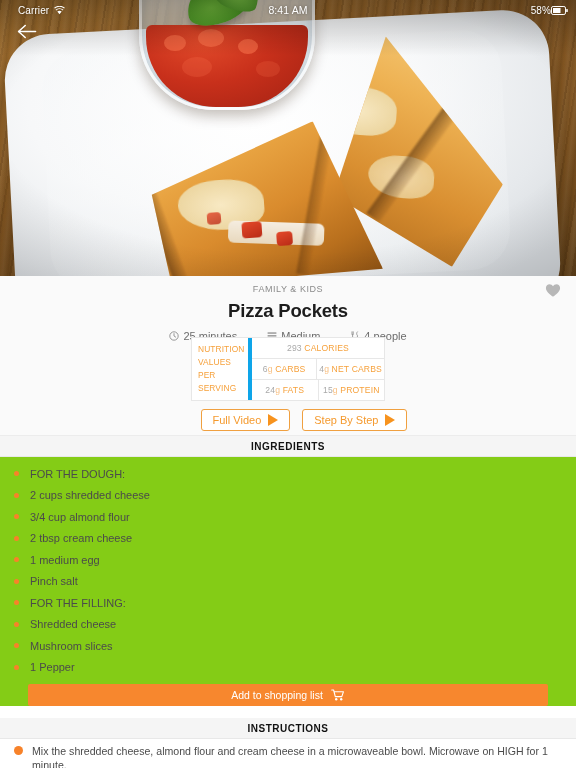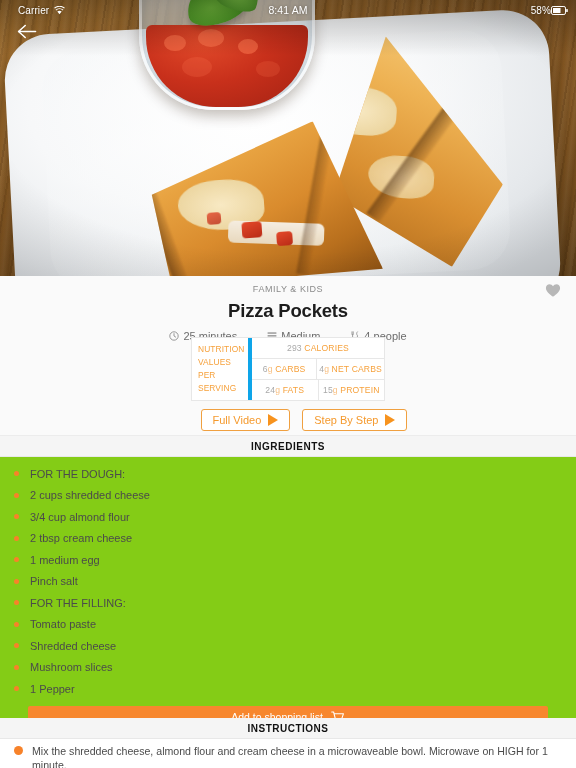--- a/index.html
+++ b/index.html
@@ -424,24 +424,20 @@
       <div class="ing-item">
         <span class="dot"></span>
         <span>Pinch salt</span>
       </div>
       <div class="ing-item">
         <span class="dot"></span>
         <span>FOR THE FILLING:</span>
       </div>
       <div class="ing-item">
         <span class="dot"></span>
-        <span>Tomato paste</span>
-      </div>
-      <div class="ing-item">
-        <span class="dot"></span>
         <span>Shredded cheese</span>
       </div>
       <div class="ing-item">
         <span class="dot"></span>
         <span>Mushroom slices</span>
       </div>
       <div class="ing-item">
         <span class="dot"></span>
         <span>1 Pepper</span>
       </div>

